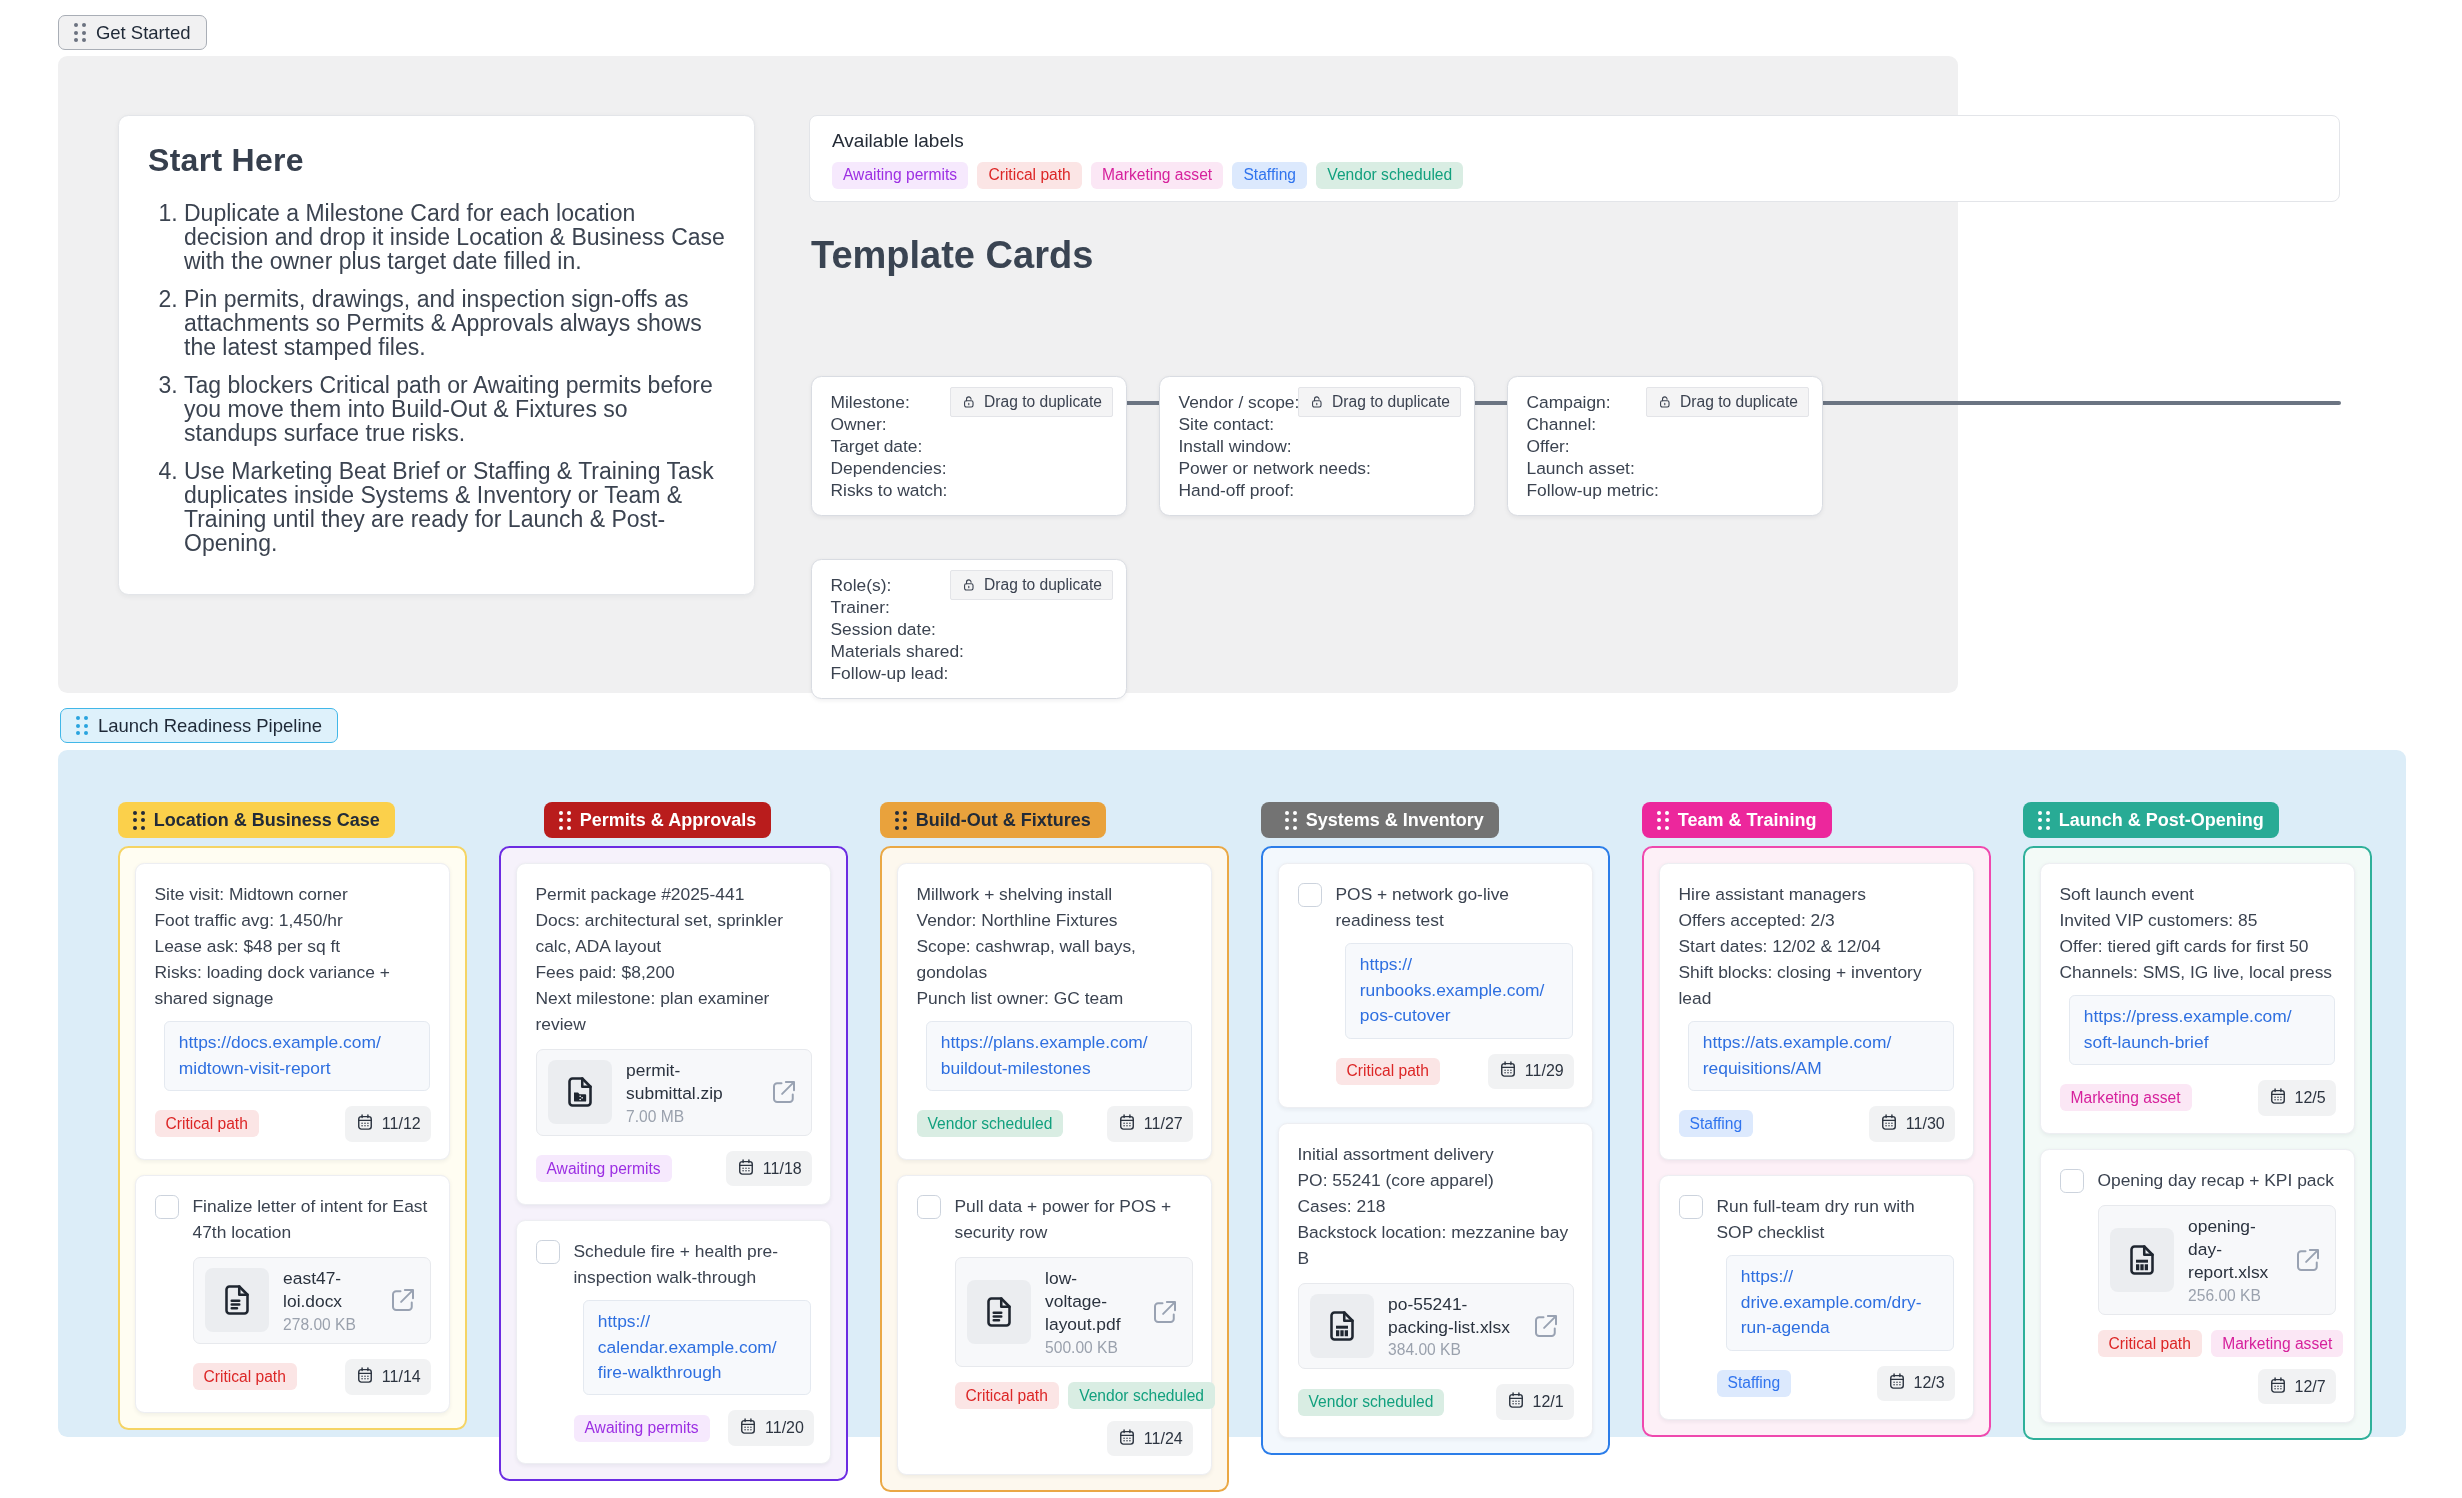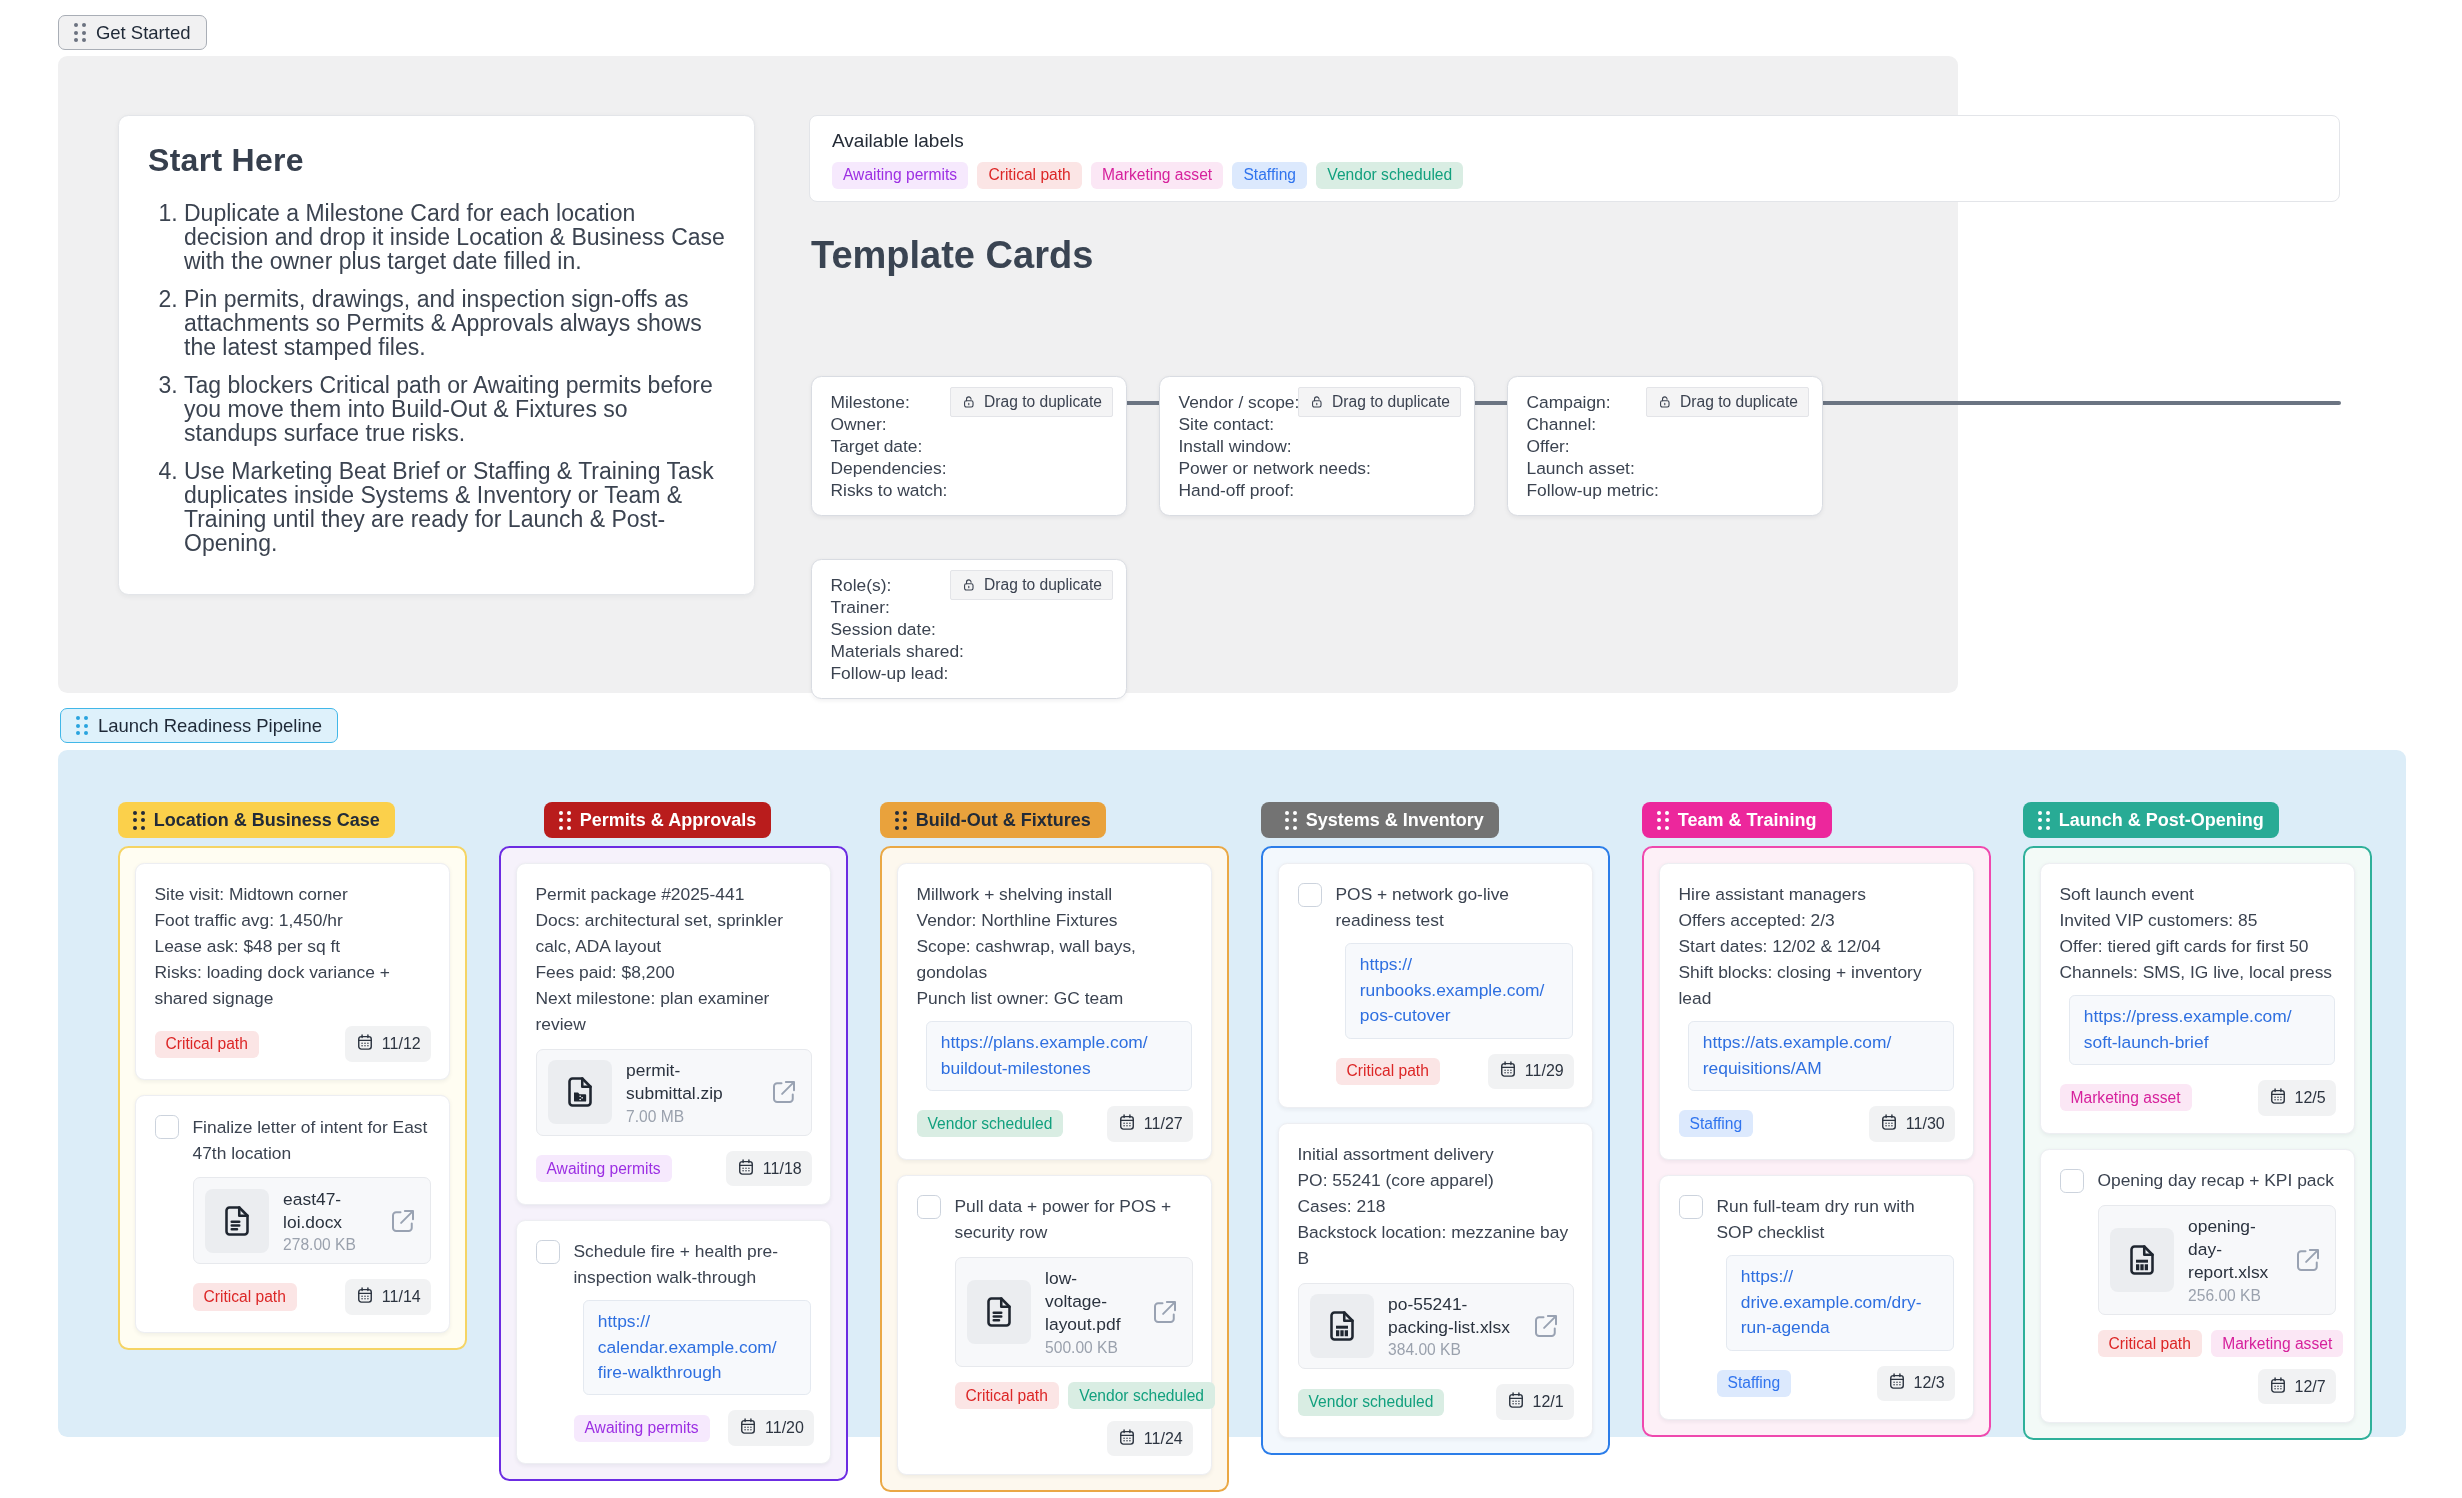--- a/index.html
+++ b/index.html
@@ -204,21 +204,21 @@
             <i></i>
             <i></i>
           </span>
           <span>Location &amp; Business Case</span>
         </div><div class="col-box" style="border-color: rgb(245, 212, 100); background: rgb(255, 253, 242);">
           <div class="card"><div class="card-text">
               <div>Site visit: Midtown corner</div>
               <div>Foot traffic avg: 1,450/hr</div>
               <div>Lease ask: $48 per sq ft</div>
               <div>Risks: loading dock variance + shared signage</div>
-            </div><div class="meta">
+            </div><div class="link-box">https://​docs.example.com/​midtown-visit-report</div><div class="meta">
               <span class="label-chip" style="background: rgb(251, 229, 229); color: rgb(220, 38, 38);">Critical path</span>
               <span class="spacer"></span>
               <span class="date-chip">
                 <span><svg viewBox="0 0 24 24" fill="none" stroke="currentColor" stroke-width="1.7" stroke-linecap="round">
                     <rect x="4.5" y="5.5" width="15" height="15" rx="3"></rect>
                     <path d="M8.5 3.5v3M15.5 3.5v3M4.5 10h15"></path>
                     <g fill="currentColor" stroke="none">
                       <circle cx="8.5" cy="13.5" r="0.9"></circle>
                       <circle cx="12" cy="13.5" r="0.9"></circle>
                       <circle cx="15.5" cy="13.5" r="0.9"></circle>

